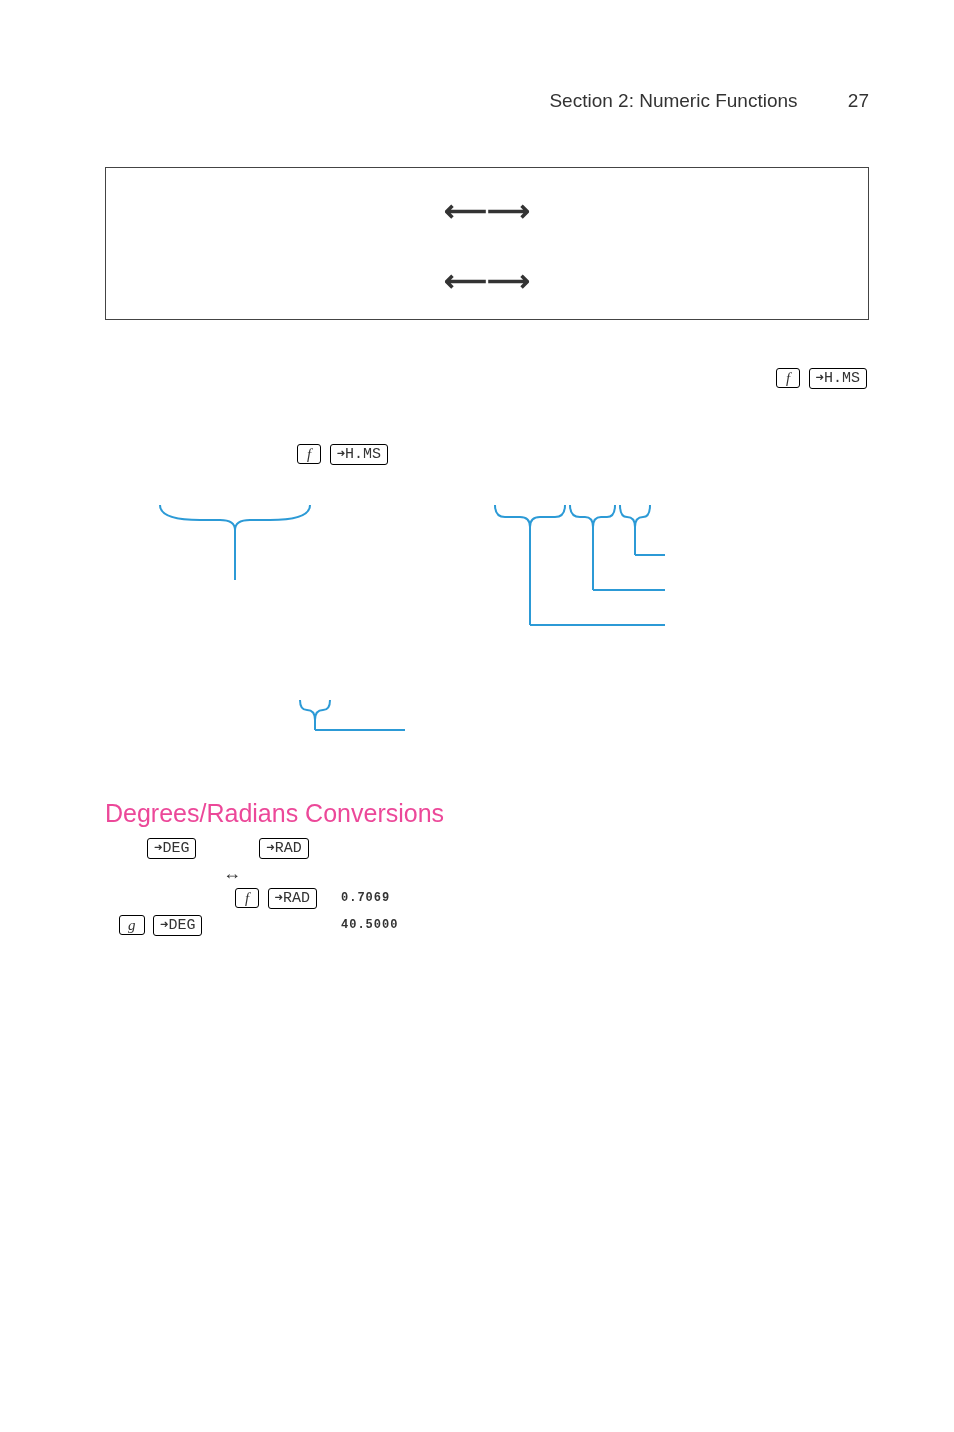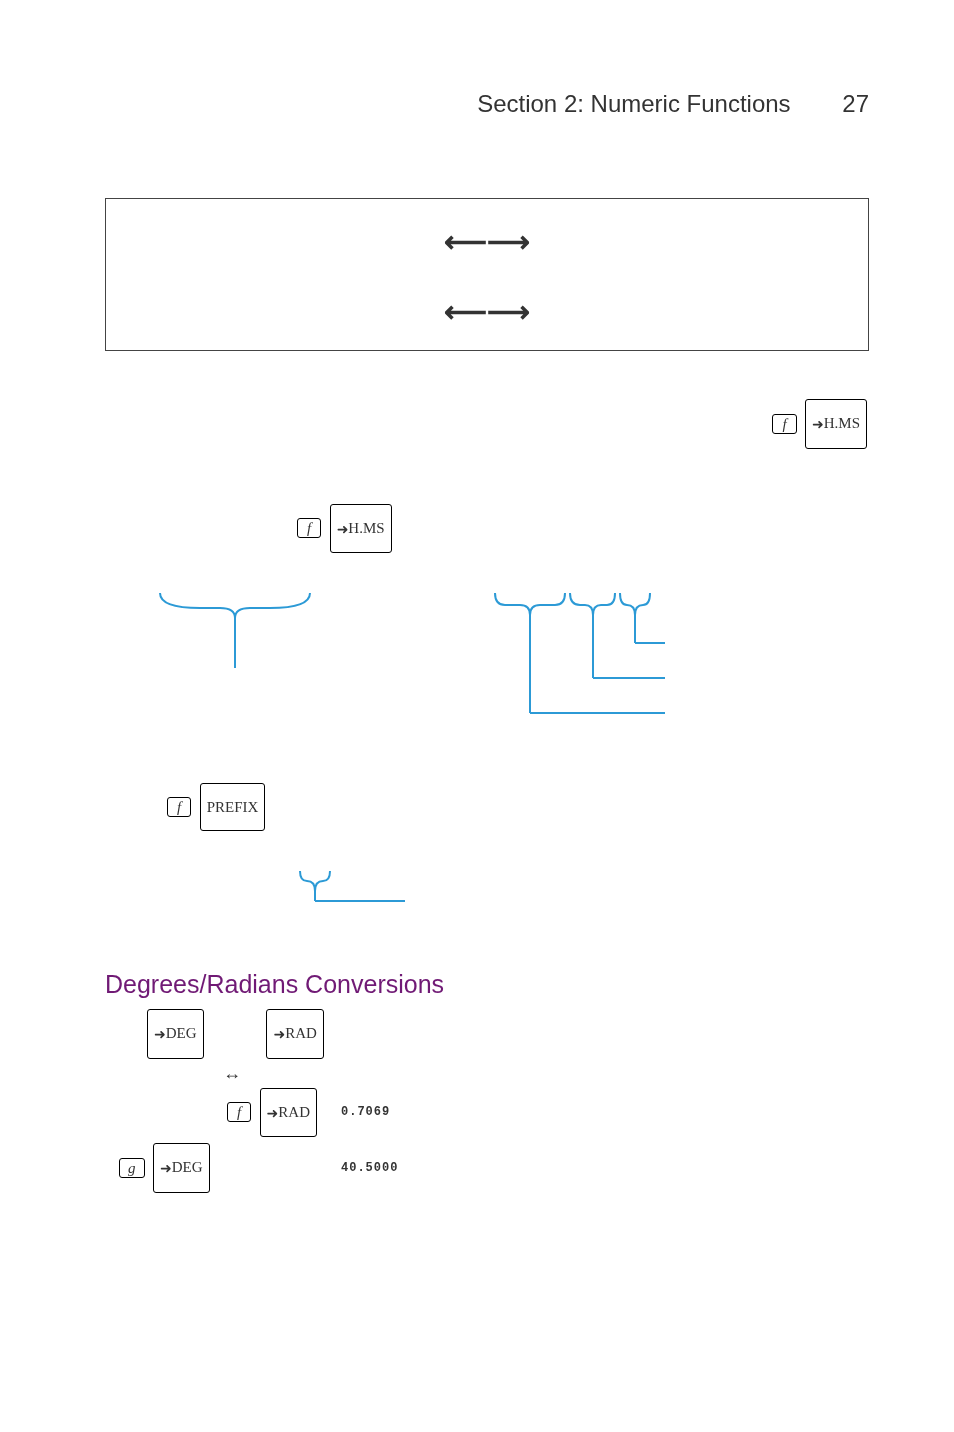--- a/index.html
+++ b/index.html
@@ -11,22 +11,22 @@
       color: #333;
       width: 954px;
       height: 1432px;
       position: relative;
     }
     .page {
       padding: 90px 85px 50px 105px;
     }
     .header {
       text-align: right;
-      font-size: 24px;
-      margin-bottom: 80px;
+      font-size: 19px;
+      margin-bottom: 55px;
     }
     .header .section-title {
       display: inline;
     }
     .header .page-num {
       display: inline;
       margin-left: 45px;
     }
     .figure-box {
       border: 1px solid #444;
@@ -46,26 +46,26 @@
       position: relative;
       top: 2px;
     }
     .arrow-small {
       font-size: 18px;
     }
     .key {
       display: inline-block;
       border: 1px solid #000;
       border-radius: 3px;
-      padding: 14px 6px;
+      padding: 0px 6px;
       font-size: 15px;
       line-height: 18px;
       margin: 0 2px;
       vertical-align: middle;
-      font-family: Liberation Serif, serif;
+      font-family: Liberation Mono, monospace;
     }
     .key-f {
       font-family: 'Times New Roman', serif;
       font-style: italic;
       padding: 0px 9px;
     }
     .key-g {
       font-family: 'Times New Roman', serif;
       font-style: italic;
       padding: 0px 8px;
@@ -75,21 +75,21 @@
       margin-bottom: 40px;
       height: 160px;
     }
     .svg-diag {
       position: absolute;
     }
     .sub-heading {
       font-size: 25px;
       font-weight: 400;
       margin: 40px 0 10px 0;
-      color: #701a75;
+      color: #ec4899;
     }
     .table-ex {
     }
     .table-ex td {
       padding: 2px 10px;
     }
     .result {
       font-family: 'Courier New', monospace;
       font-weight: bold;
       font-size: 12px;
@@ -139,24 +139,20 @@
       <path d="M 135 10 Q 135 22 142 22 Q 150 22 150 32 Q 150 22 158 22 Q 165 22 165 10" stroke="#2C9AD6" stroke-width="2" fill="none"></path>
       <line x1="45" y1="32" x2="45" y2="130" stroke="#2C9AD6" stroke-width="2"></line>
       <line x1="45" y1="130" x2="180" y2="130" stroke="#2C9AD6" stroke-width="2"></line>
       <line x1="108" y1="32" x2="108" y2="95" stroke="#2C9AD6" stroke-width="2"></line>
       <line x1="108" y1="95" x2="180" y2="95" stroke="#2C9AD6" stroke-width="2"></line>
       <line x1="150" y1="32" x2="150" y2="60" stroke="#2C9AD6" stroke-width="2"></line>
       <line x1="150" y1="60" x2="180" y2="60" stroke="#2C9AD6" stroke-width="2"></line>
     </svg>
   </div>
 
-  <div style="margin-left:60px; margin-bottom:35px;">
-    <span class="key key-f">f</span>
-    <span class="key">PREFIX</span>
-  </div>
 
   <div style="margin-left:190px; margin-bottom:60px;">
     <svg width="130" height="40">
       <path d="M 5 5 Q 5 15 12 15 Q 20 15 20 25 Q 20 15 28 15 Q 35 15 35 5" stroke="#2C9AD6" stroke-width="2" fill="none"></path>
       <line x1="20" y1="25" x2="20" y2="35" stroke="#2C9AD6" stroke-width="2"></line>
       <line x1="20" y1="35" x2="110" y2="35" stroke="#2C9AD6" stroke-width="2"></line>
     </svg>
   </div>
 
 

